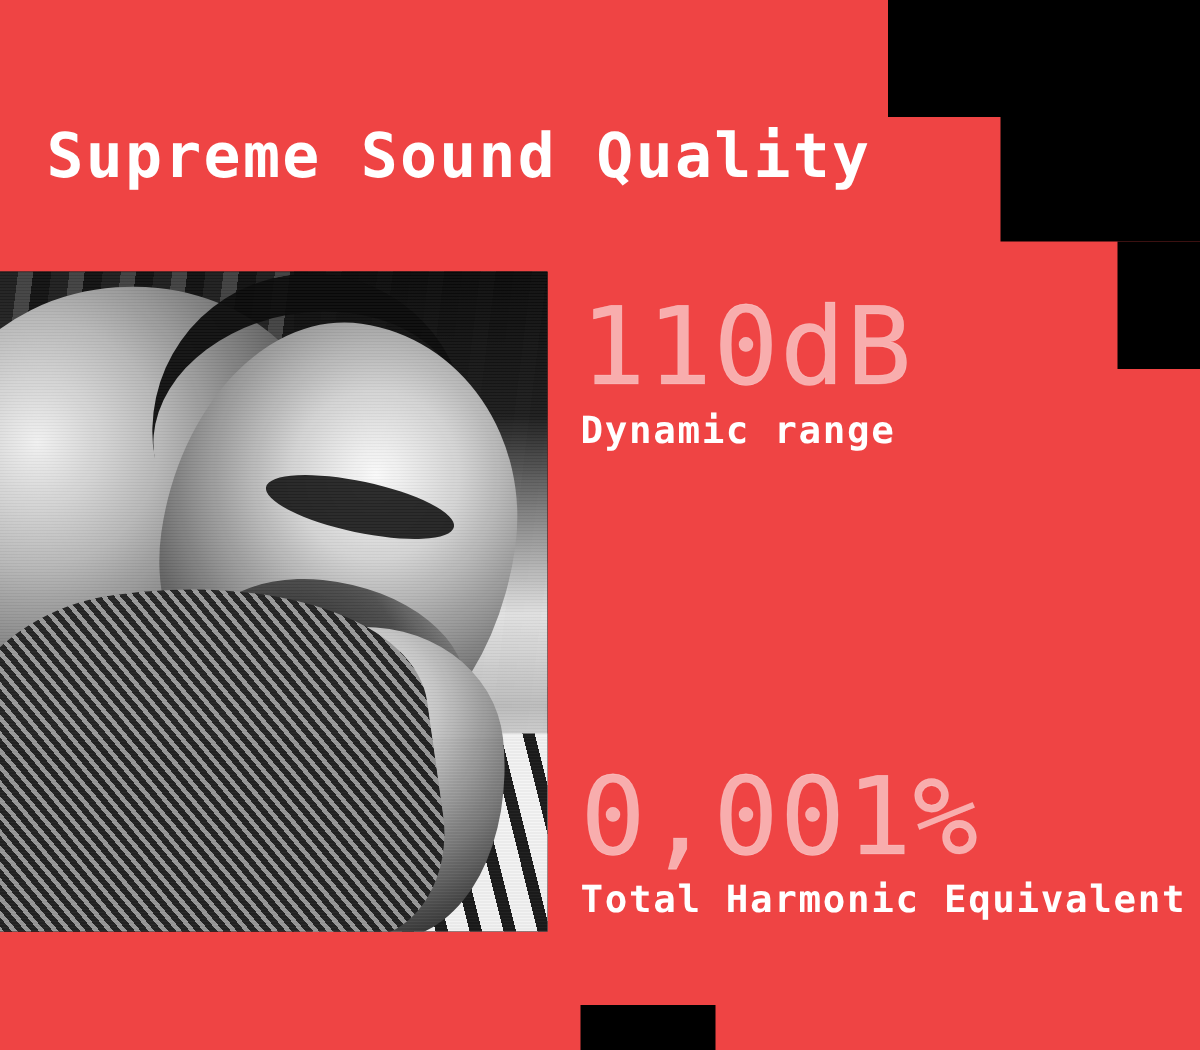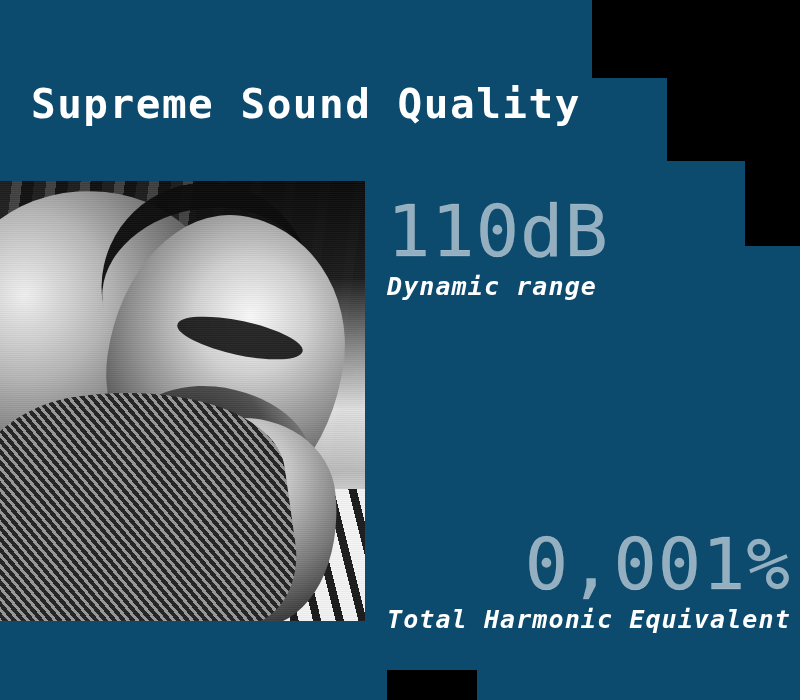--- a/index.html
+++ b/index.html
@@ -6,21 +6,21 @@
   html, body {
     margin: 0;
     padding: 0;
     background: #ffffff;
   }
   #poster {
     position: relative;
     width: 800px;
     height: 700px;
     overflow: hidden;
-    background: #0c4a6e;
+    background: #ef4444;
     font-family: "DejaVu Sans Mono", "Liberation Mono", monospace;
     -webkit-font-smoothing: antialiased;
   }
 
   
   .blk {
     position: absolute;
     background: #000000;
   }
   #step-1 { left: 592px; top: 0px;   width: 208px; height: 78px; }
@@ -136,41 +136,39 @@
   }
   #photo-frame, #photo-frame * { filter: grayscale(100%); }
 
   
   .stat {
     position: absolute;
     left: 387px;
   }
   #stat-0 { top: 192px; }
   #stat-1 { top: 355px; }
-  #stat-2 { top: 505px; margin-top: 20px; }
+  #stat-2 { top: 505px; }
 
   .stat-value {
     font-size: 72px;
     line-height: 78px;
     font-weight: 300;
     letter-spacing: 1px;
     color: rgba(255,255,255,0.56);
     white-space: nowrap;
-    text-align: right;
     -webkit-text-stroke: 0.4px rgba(255,255,255,0.30);
   }
   .stat-label {
     margin-top: 2px;
     font-size: 25px;
     line-height: 30px;
     font-weight: bold;
     letter-spacing: 1.1px;
     color: #ffffff;
     white-space: nowrap;
-    font-style: italic;
   }
 </style>
 </head>
 <body>
 
 <div id="poster">
 
   <div class="blk" id="step-1"></div>
   <div class="blk" id="step-2"></div>
   <div class="blk" id="step-3"></div>

